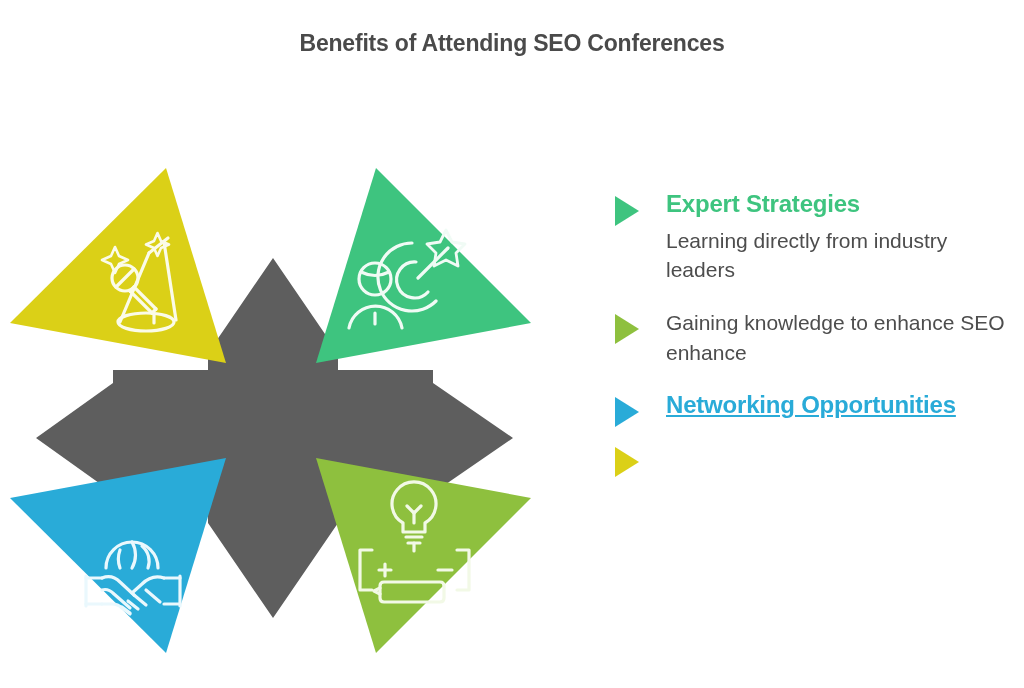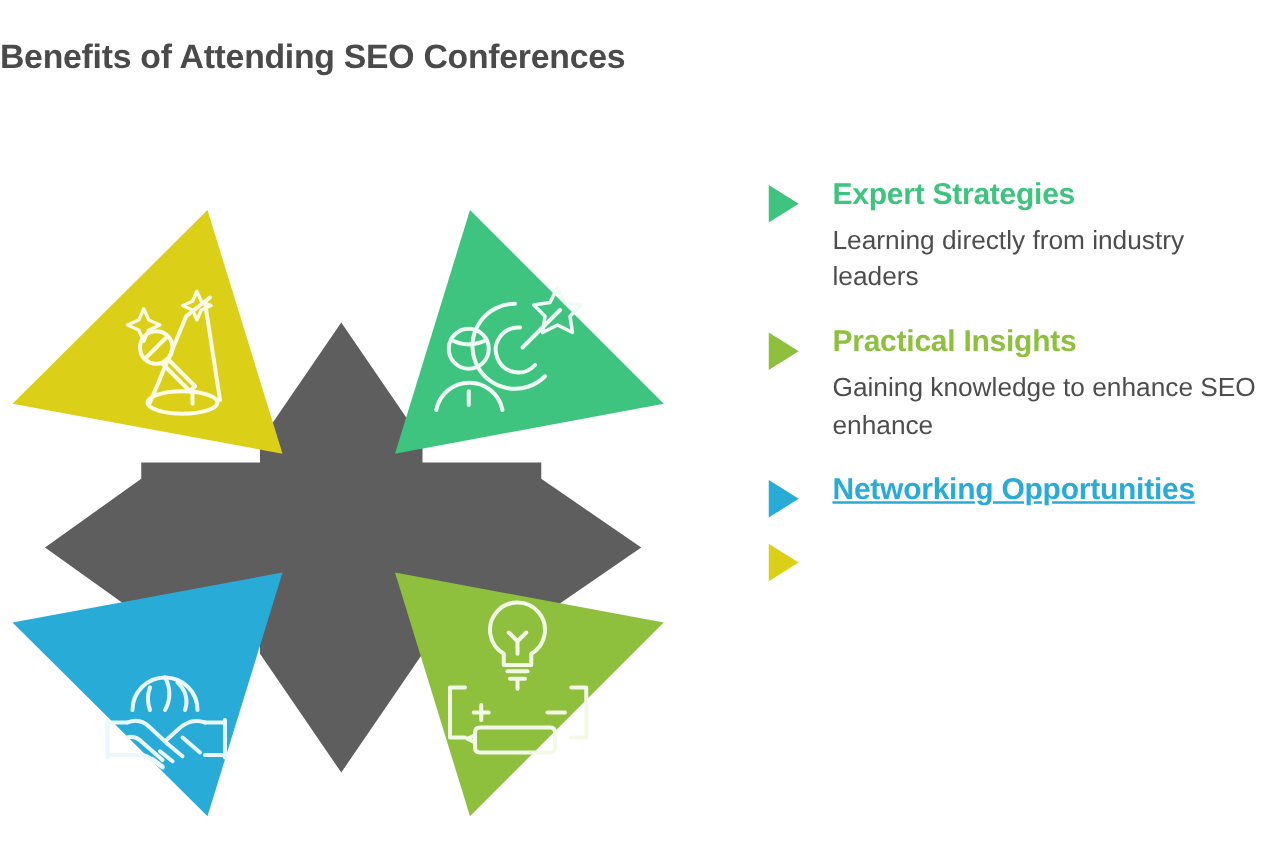--- a/index.html
+++ b/index.html
@@ -14,21 +14,22 @@
     overflow: hidden;
     position: relative;
   }
 
   
   .page-title {
     position: absolute;
     top: 30px;
     left: 0;
     width: 1024px;
-    font-size: 27px;
+    text-align: center;
+    font-size: 23px;
     font-weight: bold;
     color: #4a4a4a;
     letter-spacing: -0.2px;
   }
 
   
   .graphic {
     position: absolute;
     left: 8px;
     top: 138px;
@@ -184,27 +185,26 @@
       </g>
     </g>
 
   </svg>
 </div>
 
 <div class="list">
 
   <div class="item">
     <span class="bullet" style="border-left-color: rgb(62, 196, 127);"></span>
-    <div class="item-heading" style="color: rgb(62, 196, 127);">Expert Strategies</div>
+    <div class="item-heading" style="color: rgb(62, 196, 127); margin-top: 48px;">Expert Strategies</div>
     <div class="item-desc" style="color: rgb(77, 77, 77);">Learning directly from industry leaders</div>
   </div>
 
   <div class="item">
     <span class="bullet" style="border-left-color: rgb(142, 192, 62);"></span>
-    <div class="item-heading" style="color: rgb(142, 192, 62);">Practical Insights</div>
     <div class="item-desc" style="color: rgb(77, 77, 77);">Gaining knowledge to enhance SEO enhance</div>
   </div>
 
   <div class="item">
     <span class="bullet" style="border-left-color: rgb(41, 171, 216);"></span>
     <div class="item-heading" style="color: rgb(41, 171, 216); text-decoration: underline;">Networking Opportunities</div>
   </div>
 
   <div class="item">
     <span class="bullet" style="border-left-color: rgb(219, 208, 23);"></span>

